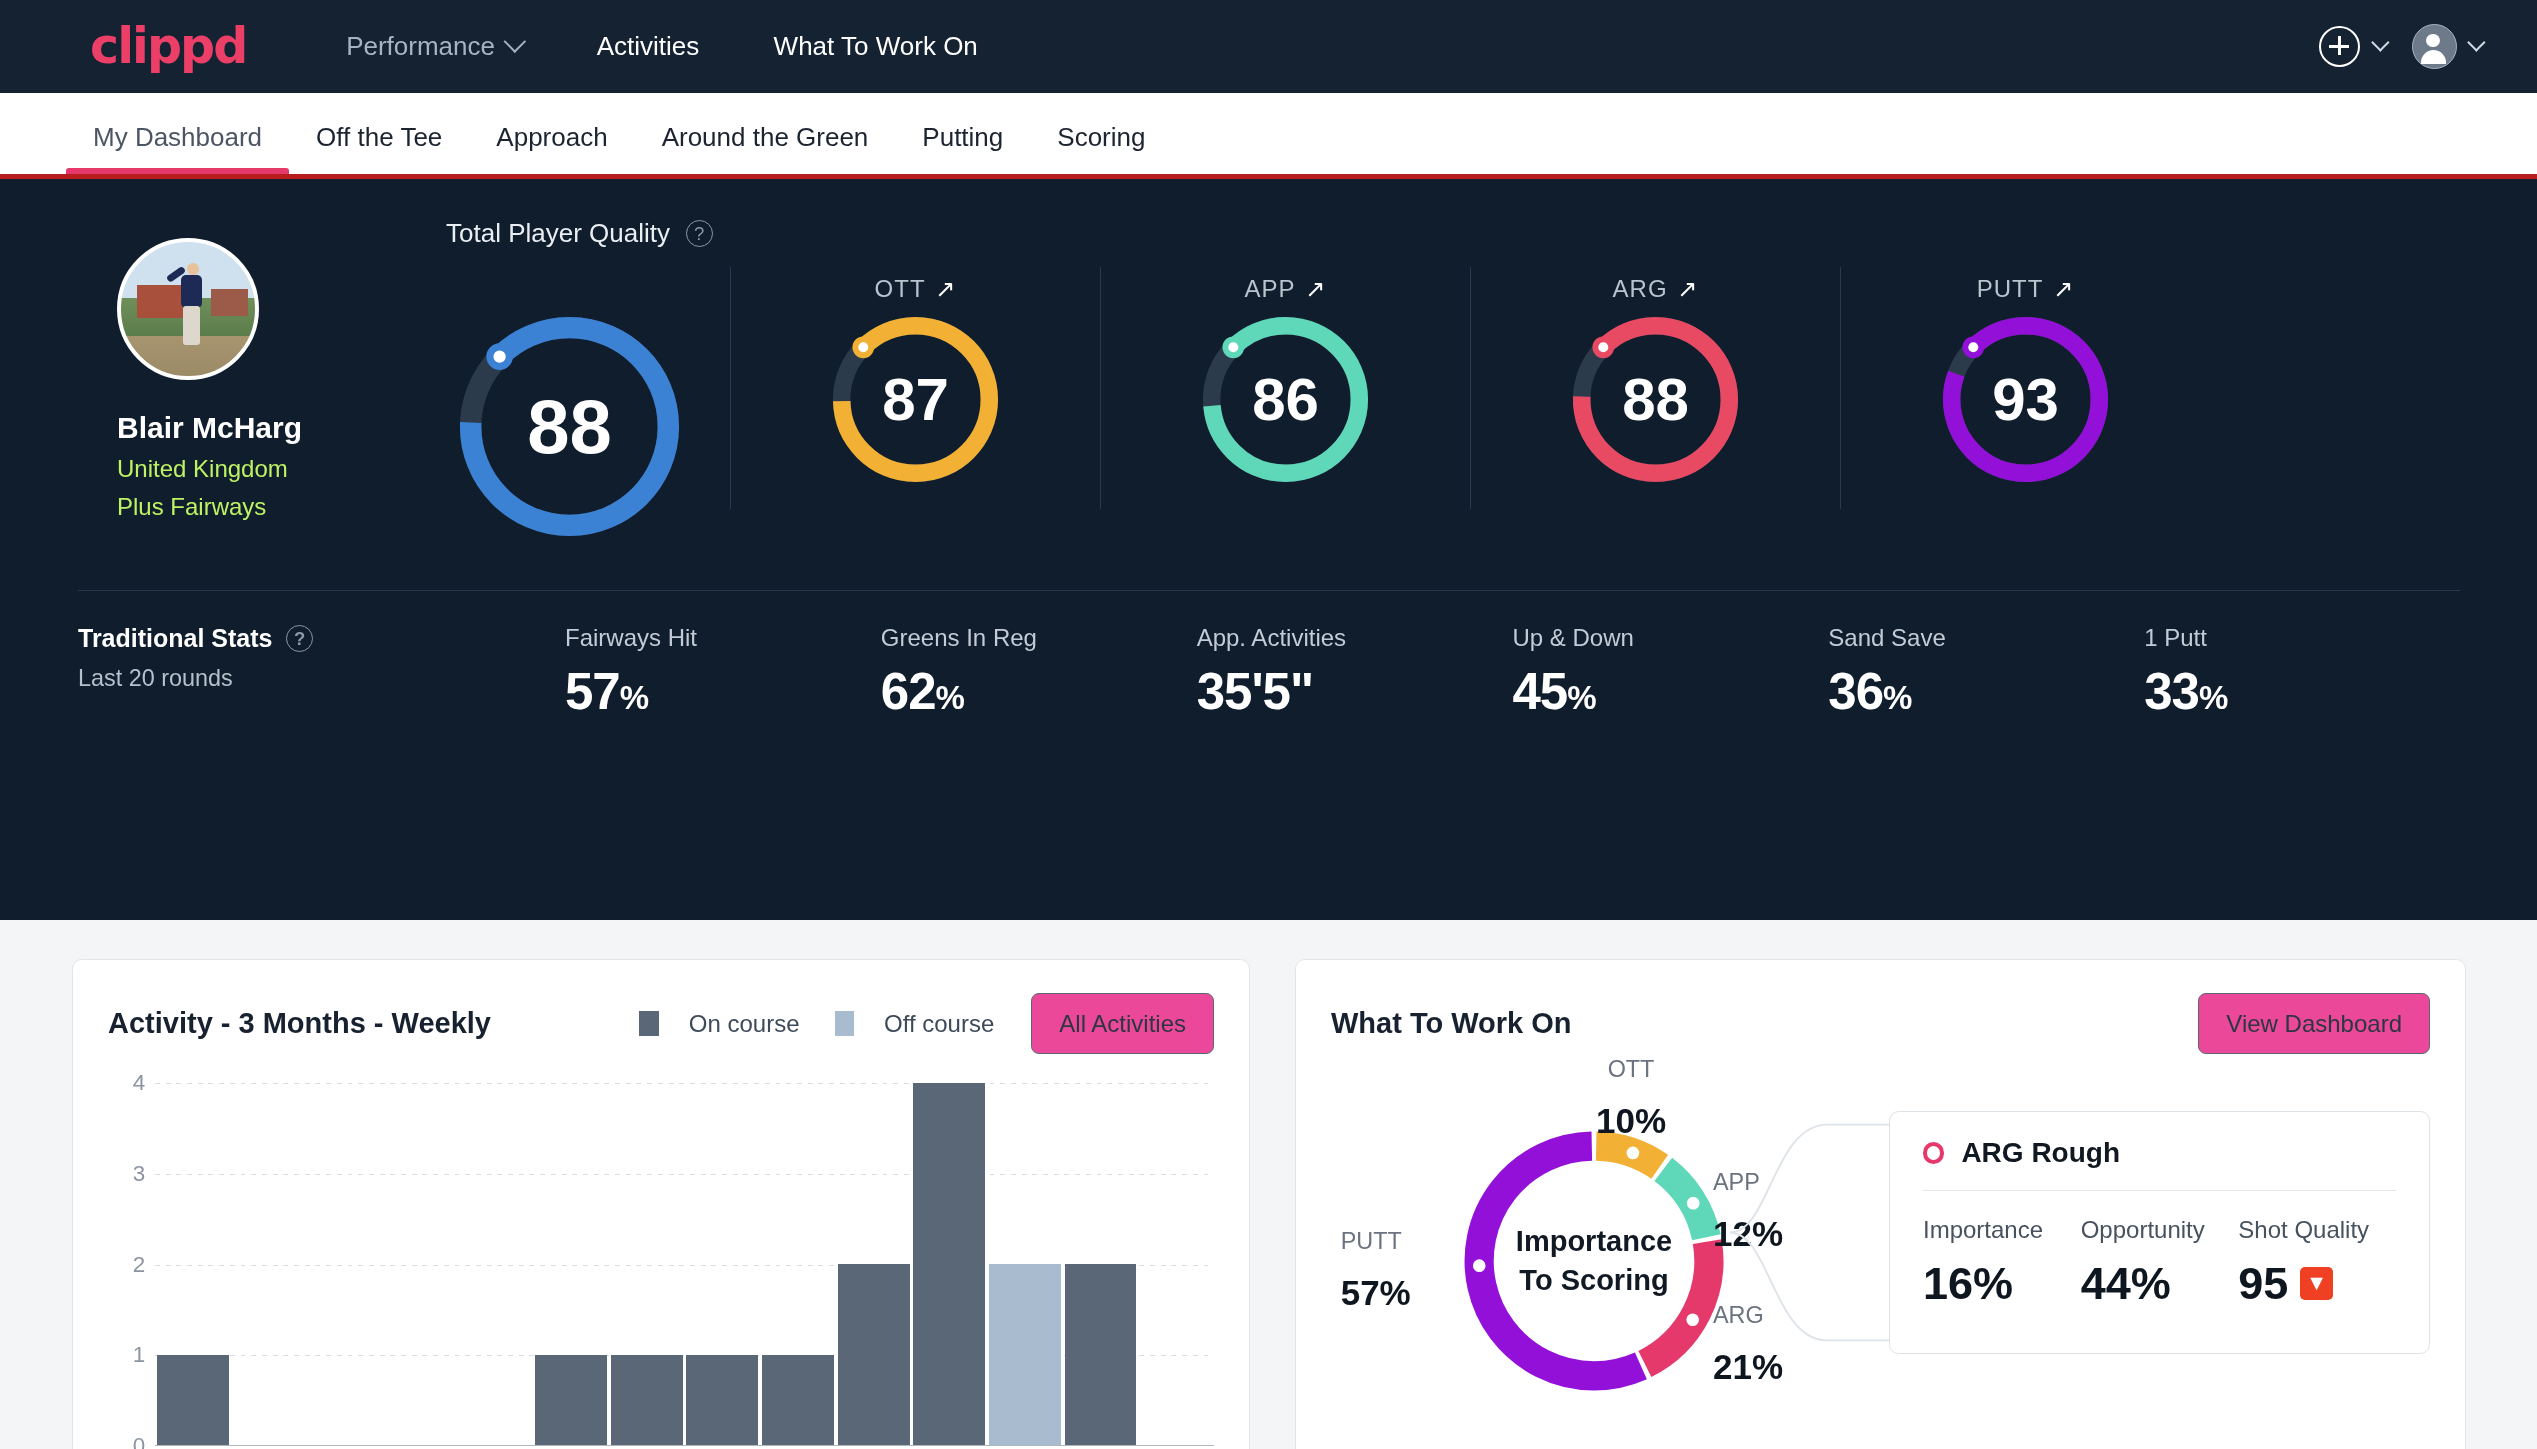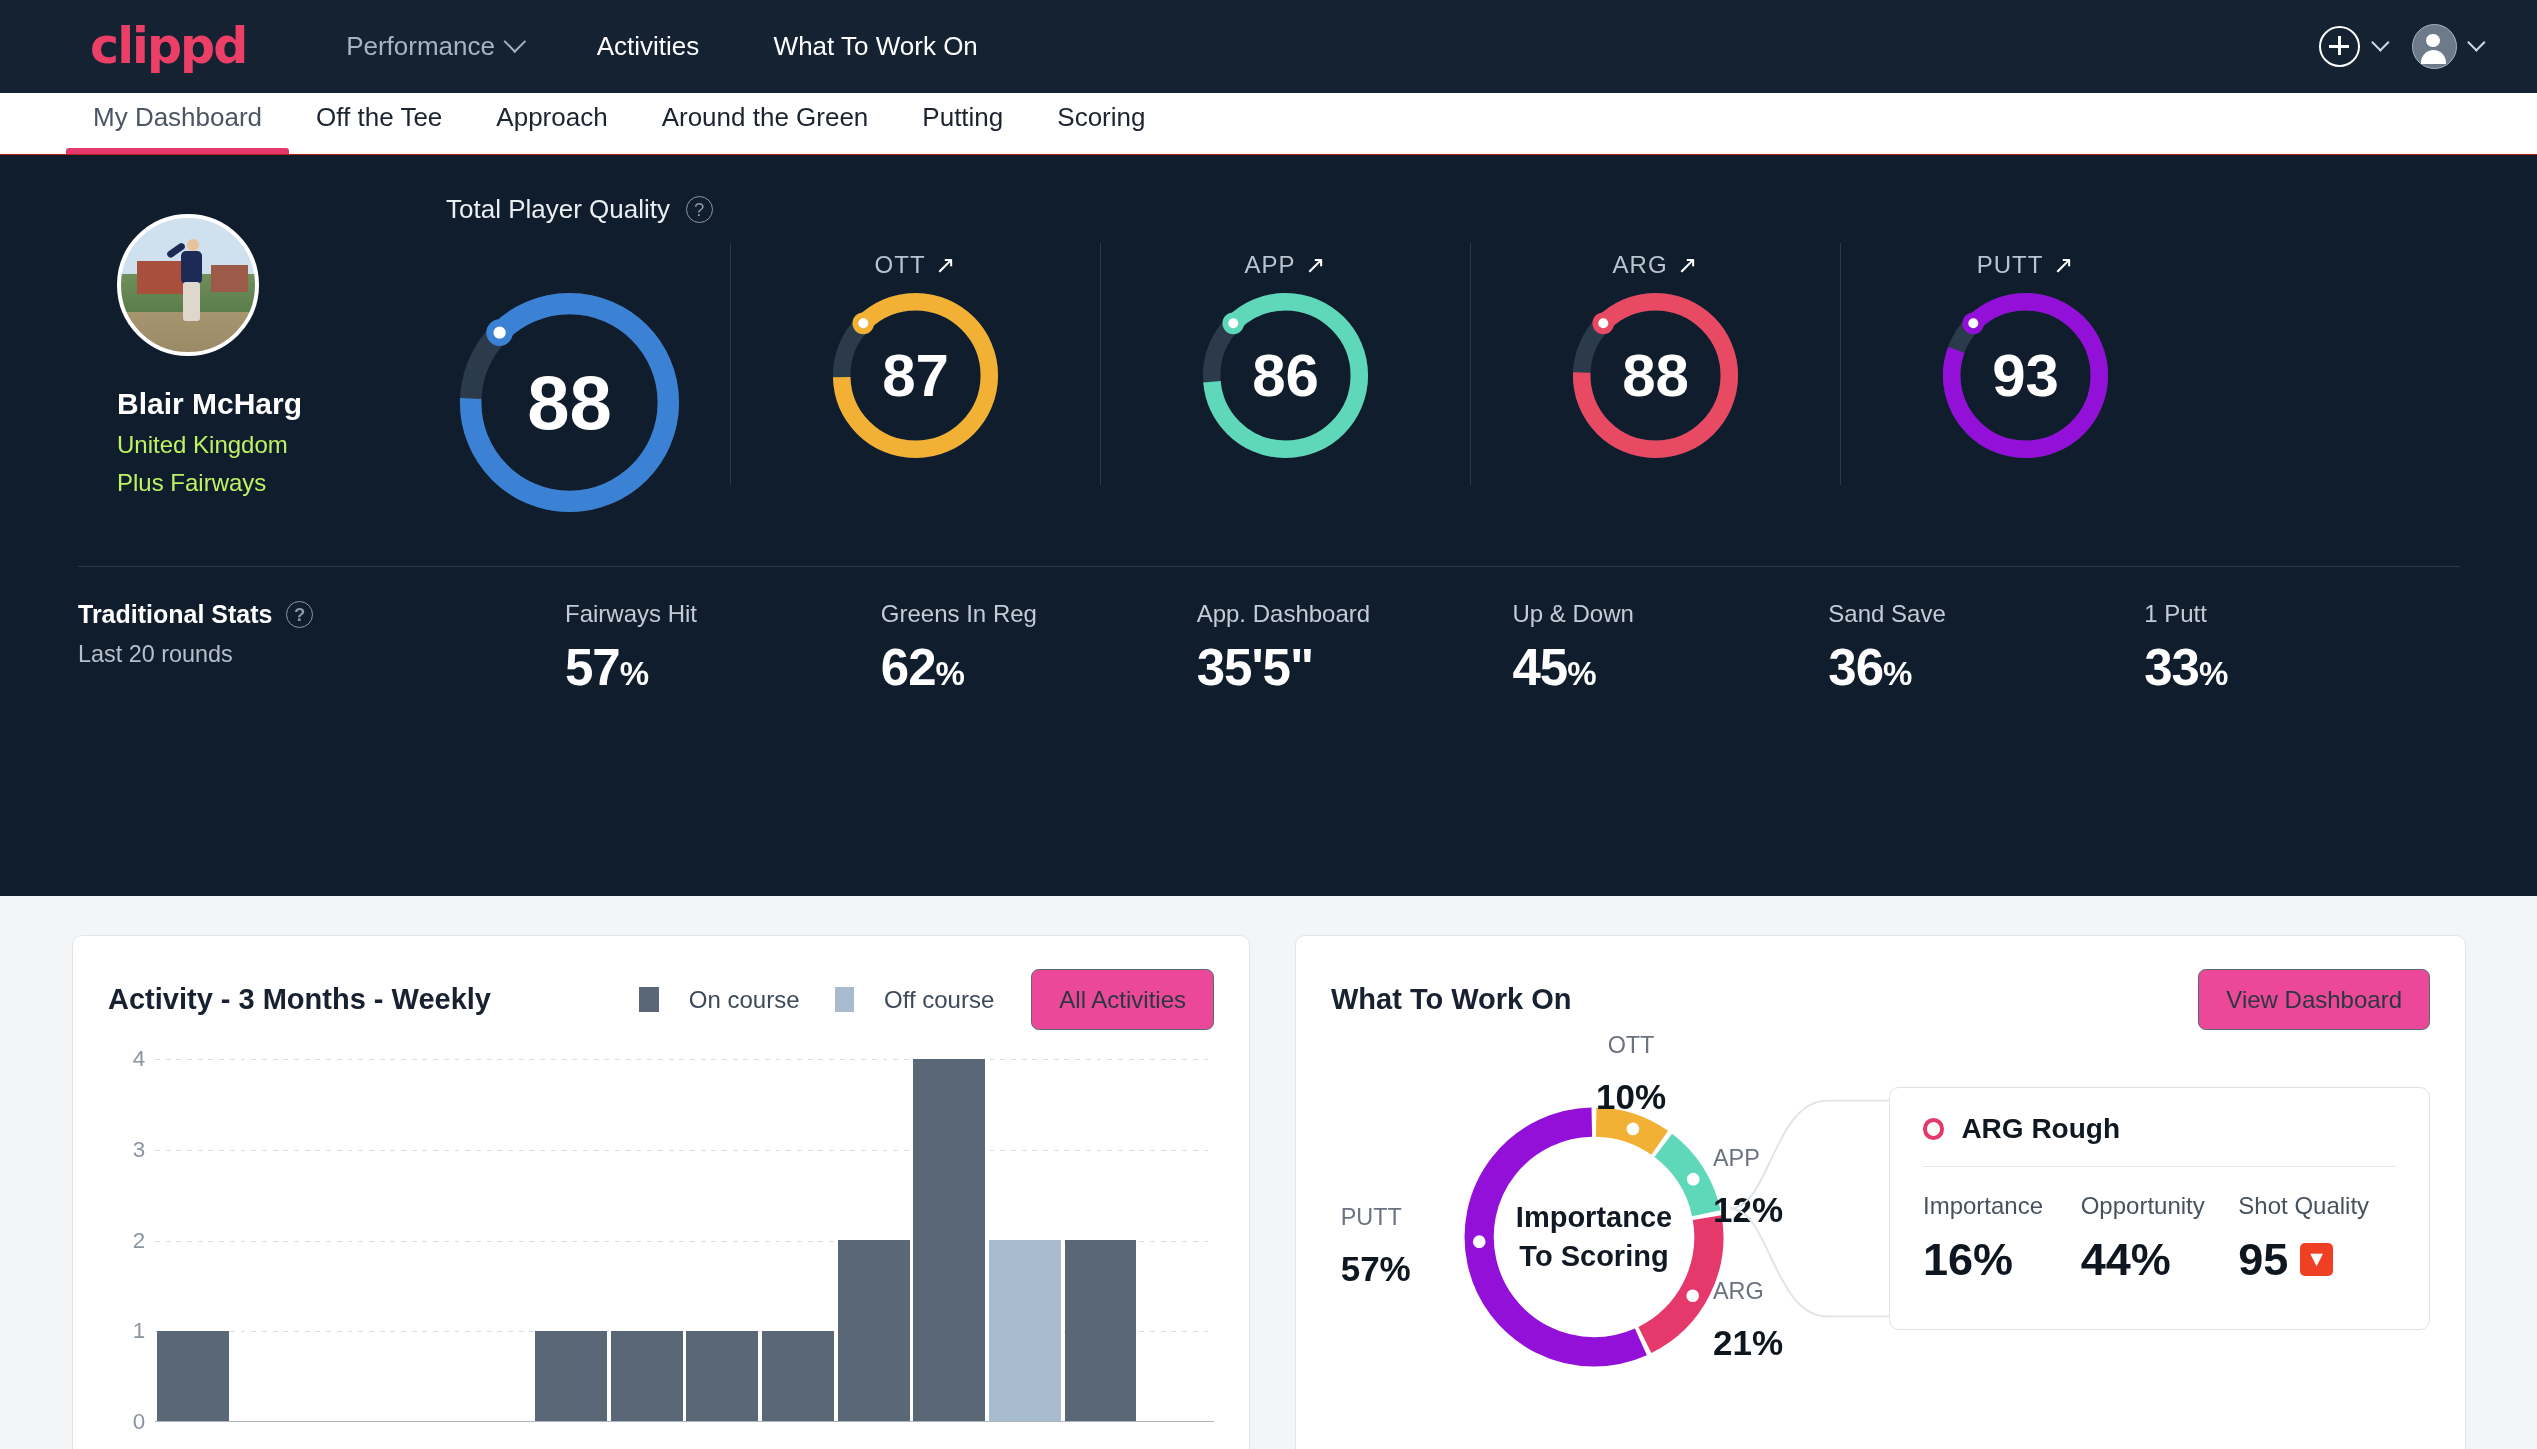--- a/index.html
+++ b/index.html
@@ -34,22 +34,22 @@
   .chev-sm { width:12.7px; height:12.7px; border-right:2.9px solid #cfd7e0;
              border-bottom:2.9px solid #cfd7e0; transform:rotate(45deg) translate(-2.9px,-2.9px); }
   .avatar-ic { width:45px; height:45px; border-radius:50%; background:#6c7a89;
                border:1.9px solid #aab4c0; position:relative; }
   .avatar-ic::before { content:""; position:absolute; width:13.6px; height:13.6px; border-radius:50%;
                        background:#fff; left:13.6px; top:8.8px; }
   .avatar-ic::after { content:""; position:absolute; width:25px; height:13.6px;
                       border-radius:12.7px 12.7px 0 0; background:#fff; left:7.8px; top:25px; }
 
   
-  .tabbar { height:62px; background:#ffffff; display:flex; align-items:flex-end;
-            padding-left:66px; gap:0; border-bottom:1px solid #b91c1c; }
+  .tabbar { height:86px; background:#ffffff; display:flex; align-items:flex-end;
+            padding-left:66px; gap:0; border-bottom:5px solid #b91c1c; }
   .tab { font-size:26px; color:#1b2430; padding:0 27px 21.4px; cursor:pointer; position:relative;
          white-space:nowrap; }
   .tab.active { color:#4b5563; }
   .tab.active::after { content:""; position:absolute; left:0; right:0; bottom:0; height:5.8px;
                        background:#e5396b; border-radius:2.9px 2.9px 0 0; }
 
   
   .hero { background:#101d2c; padding:39px 0 0; height:741px; }
   .hero-top { display:flex; padding:0 0 0 0; }
   .profile { width:409px; flex-shrink:0; padding-left:117px; padding-top:19.5px; }
@@ -272,21 +272,21 @@
     <div style="flex:1; display:flex;" id="stats">
         <div class="stat">
           <div class="stat-label">Fairways Hit</div>
           <div class="stat-value"><span>57</span><span class="pct">%</span></div>
         </div>
         <div class="stat">
           <div class="stat-label">Greens In Reg</div>
           <div class="stat-value"><span>62</span><span class="pct">%</span></div>
         </div>
         <div class="stat">
-          <div class="stat-label">App. Dashboard</div>
+          <div class="stat-label">App. Activities</div>
           <div class="stat-value"><span>35'5"</span></div>
         </div>
         <div class="stat">
           <div class="stat-label">Up &amp; Down</div>
           <div class="stat-value"><span>45</span><span class="pct">%</span></div>
         </div>
         <div class="stat">
           <div class="stat-label">Sand Save</div>
           <div class="stat-value"><span>36</span><span class="pct">%</span></div>
         </div>

